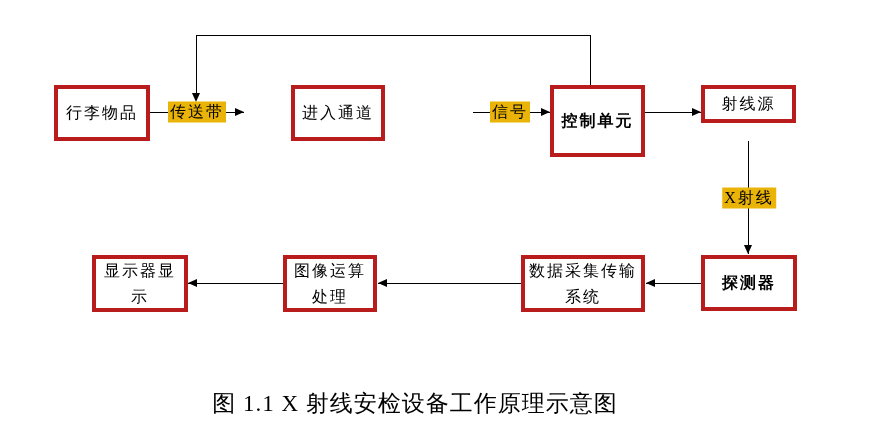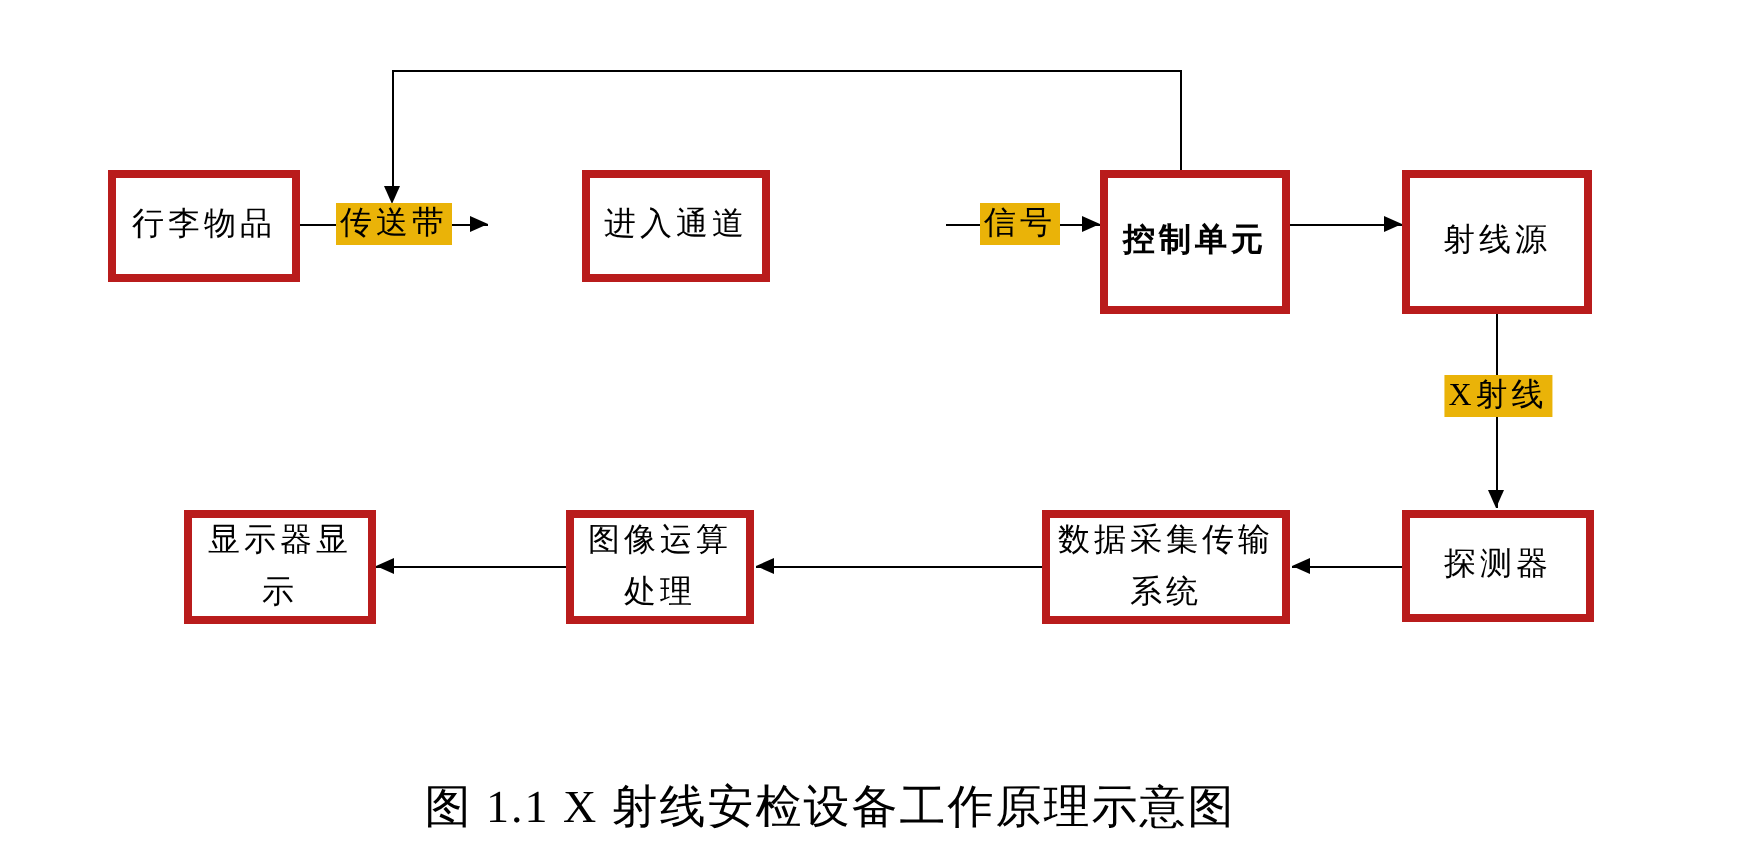--- a/index.html
+++ b/index.html
@@ -65,26 +65,26 @@
     letter-spacing: 1px;
     white-space: nowrap;
     z-index: 3;
   }
 
   
   #box-luggage  { left: 54px;  top: 85px;  width: 96px; height: 56px; }
   #box-channel  { left: 244px; top: 85px;  width: 94px; height: 56px; margin-left: 47px; }
   #box-barrier  { left: 377px; top: 85px;  width: 96px; height: 56px; }
   #box-control  { left: 550px; top: 85px;  width: 95px; height: 72px; font-weight: bold; }
-  #box-source   { left: 701px; top: 85px;  width: 95px; height: 72px; }
+  #box-source   { left: 701px; top: 85px;  width: 95px; height: 38px; }
   
   #box-display  { left: 92px;  top: 255px; width: 96px;  height: 57px; }
   #box-image    { left: 283px; top: 255px; width: 94px;  height: 57px; }
   #box-daq      { left: 521px; top: 255px; width: 124px; height: 57px; }
-  #box-detector { left: 701px; top: 255px; width: 96px;  height: 56px; }
+  #box-detector { left: 701px; top: 255px; width: 96px;  height: 56px; font-weight: bold; }
 
   
   #edge-l1 { left: 150px; top: 112px; width: 94px; }
   #ah-l1   { left: 235px; top: 108px; }
   #edge-l2 { left: 338px; top: 112px; width: 39px; }
   #ah-l2   { left: 368px; top: 108px; }
   #edge-l3 { left: 473px; top: 112px; width: 77px; }
   #ah-l3   { left: 541px; top: 108px; }
   #edge-l4 { left: 645px; top: 112px; width: 56px; }
   #ah-l4   { left: 692px; top: 108px; }

